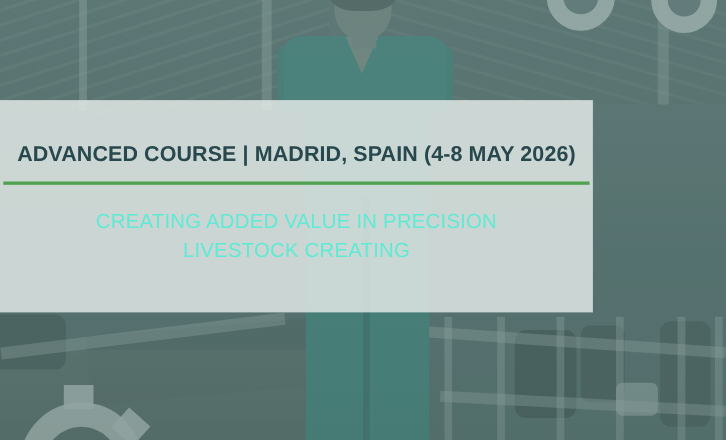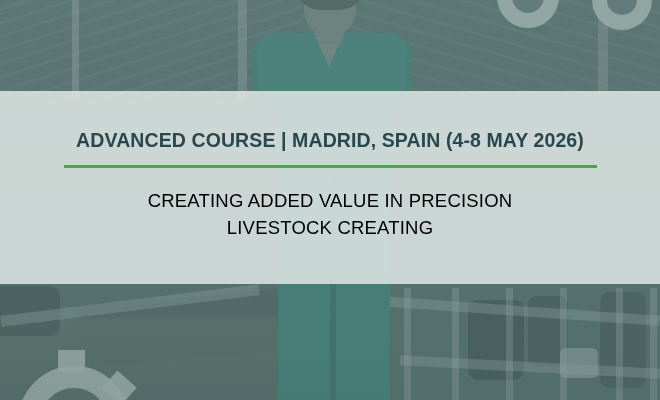--- a/index.html
+++ b/index.html
@@ -137,21 +137,21 @@
     mix-blend-mode:normal;
   }
   .desat {
     position:absolute; inset:0;
     background:rgba(120,138,134,.18);
   }
 
   
   #content-band {
     position:absolute;
-    left:0; top:91px; width:660px; height:193px;
+    left:0; top:91px; width:539px; height:193px;
     background:rgba(229,235,233,.82);
     display:flex;
     flex-direction:column;
     align-items:center;
     justify-content:flex-start;
   }
 
   #event-title {
     margin-top:38px;
     font-size:19.5px;
@@ -167,21 +167,21 @@
     width:533px;
     height:3px;
     background:#4ea14e;
   }
 
   #course-subtitle {
     margin-top:19px;
     font-size:18.5px;
     font-weight:400;
     line-height:1.48;
-    color:#000000;
+    color:#5eead4;
     text-align:center;
     letter-spacing:.2px;
   }
   #course-subtitle .sub-line { display:block; }
 </style>
 </head>
 <body>
 
 <div id="banner-card">
 

